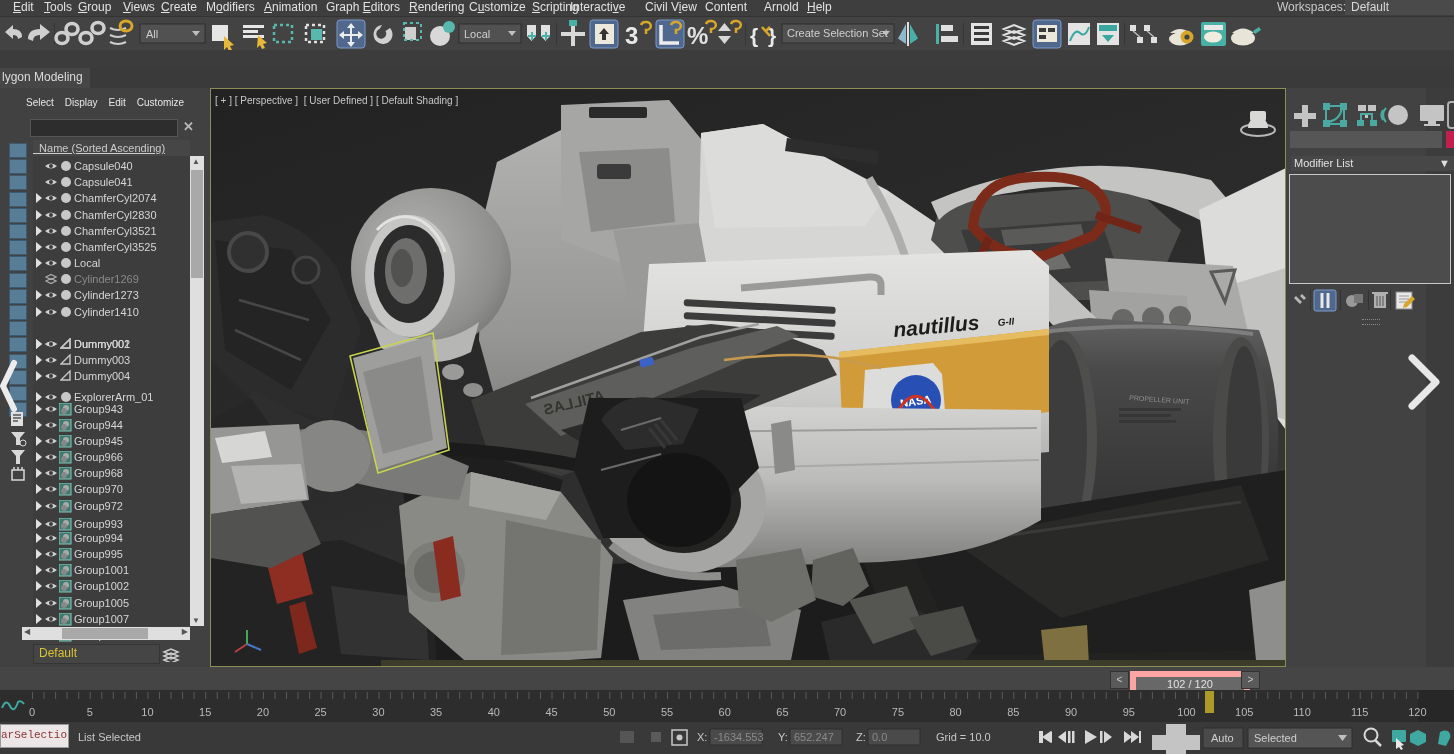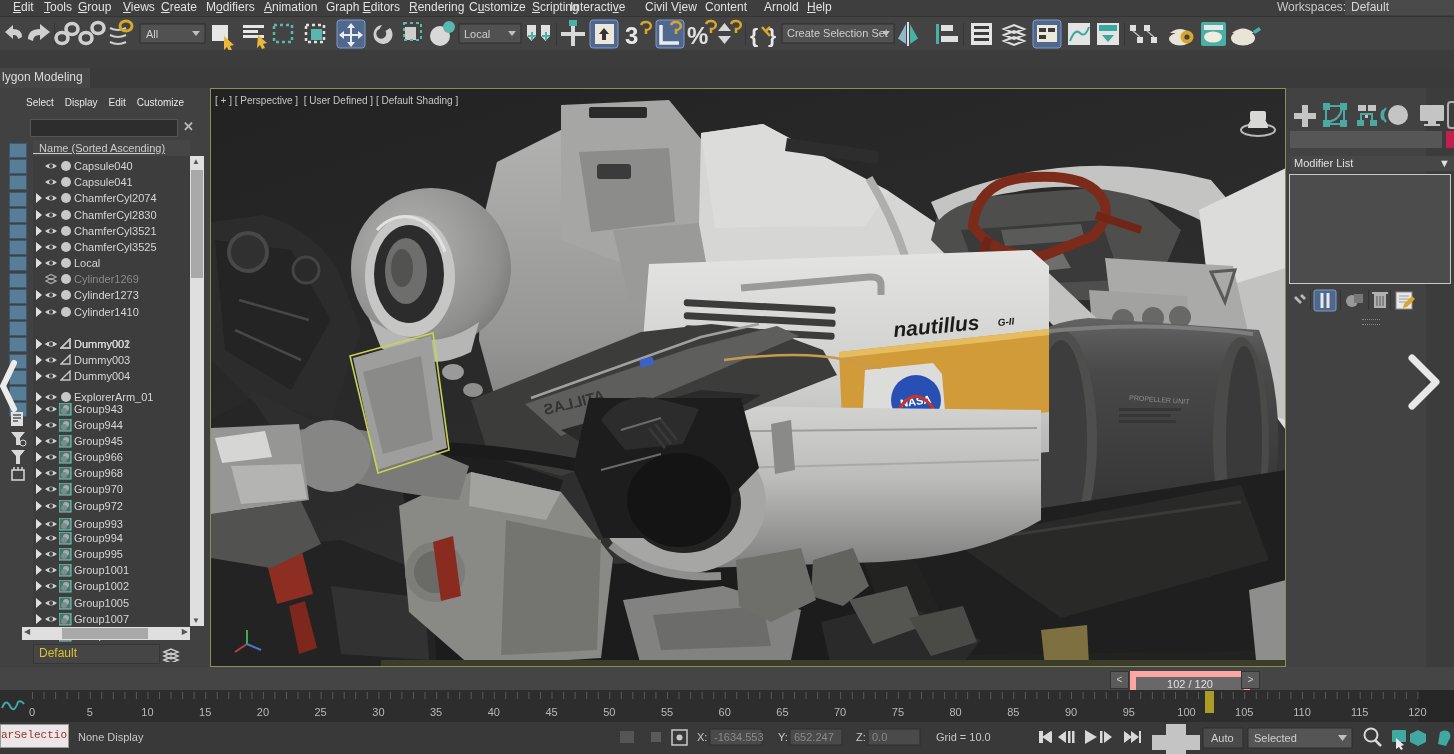--- a/index.html
+++ b/index.html
@@ -1157,21 +1157,21 @@
         <text x="1417.4" y="26" fill="#b8b8b8" font-size="11" text-anchor="middle" font-family="Liberation Sans">120</text>
         <rect x="1205" y="1" width="9" height="22" fill="#ad9b28"></rect>
       </svg>
     <svg width="26" height="26" style="position:absolute;left:0;top:2px">
         <path d="M2 16 q4 -10 8 -2 t8 -4 q3 -2 6 2" stroke="#3fa8a0" stroke-width="2" fill="none"></path>
       </svg>
   </div>
 
   <div id="statusbar" class="abs">
     <div id="listener">arSelection</div>
-    <span class="abs" style="left:78px;top:9px;color:#c8c8c8;">None Display</span>
+    <span class="abs" style="left:78px;top:9px;color:#c8c8c8;">List Selected</span>
     <svg width="1454" height="32" style="position:absolute;left:0;top:0">
       <g fill="#555">
           <rect x="620" y="9" width="14" height="12"></rect>
         </g>
       <g fill="#5a5a5a">
           <rect x="651" y="10" width="10" height="10"></rect>
         </g>
       <rect x="672" y="8" width="15" height="15" fill="none" stroke="#c8c8c8" stroke-width="1.5"></rect>
       <circle cx="679.5" cy="15.5" r="3" fill="#c8c8c8"></circle>
       <text x="697" y="19" fill="#c8c8c8" font-size="11">X:</text>

